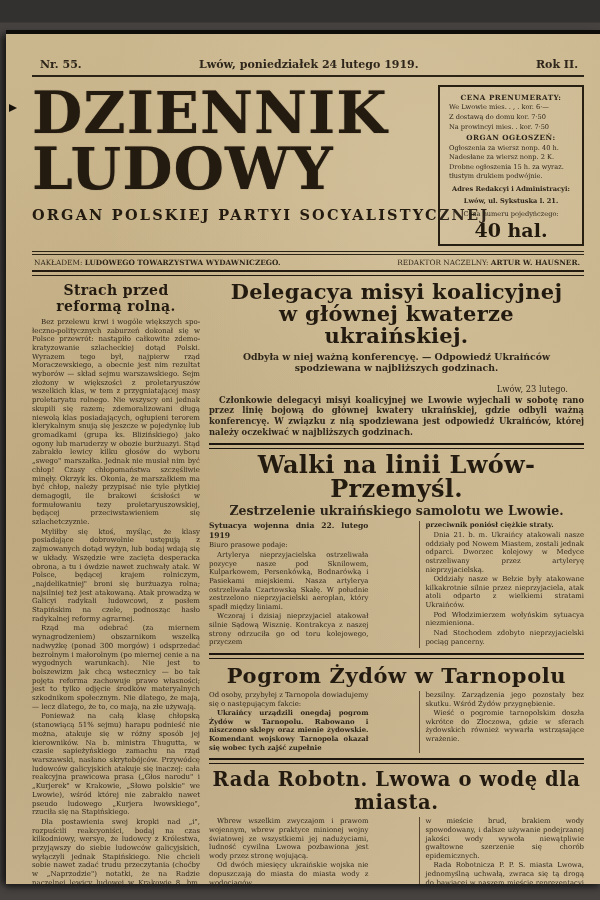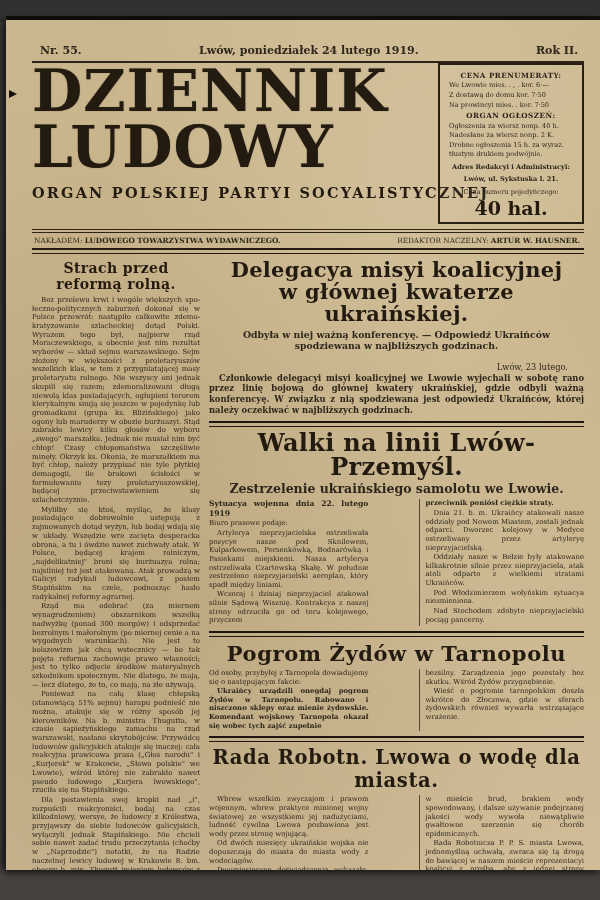--- a/index.html
+++ b/index.html
@@ -4,36 +4,36 @@
 <style>
   html,body{margin:0;padding:0;}
   body{
     width:600px;height:900px;overflow:hidden;
     background:#403e3b;
     font-family:"DejaVu Serif", serif;
   }
   .screen{position:relative;width:600px;height:900px;
     background:linear-gradient(#33312f 0px,#33312f 22px,#454240 23px,#454240 100%);}
   .paper{
-    position:absolute;left:6px;top:20px;width:594px;height:850px;
+    position:absolute;left:6px;top:34px;width:594px;height:850px;
     box-sizing:border-box;padding:24px 16px 0 26px;overflow:hidden;
     color:#2e261a;
     background:
       radial-gradient(ellipse at 70% 20%, rgba(255,250,230,.18), rgba(0,0,0,0) 55%),
       radial-gradient(ellipse at 20% 80%, rgba(90,70,40,.12), rgba(0,0,0,0) 60%),
       linear-gradient(160deg,#cbb78e 0%,#c6b187 45%,#d0bd98 100%);
     box-shadow:0 -4px 0 #0f0d0a, -5px 0 7px rgba(0,0,0,.55), 0 4px 6px rgba(0,0,0,.4);
   }
   .margin-mark{position:absolute;left:3px;top:70px;width:0;height:0;
     border-top:4px solid transparent;border-bottom:4px solid transparent;border-left:8px solid #15100a;}
   
   .header-row{display:flex;justify-content:space-between;align-items:baseline;
     font-weight:bold;font-size:11px;padding:0 6px 4px 8px;border-bottom:2px solid #2c2417;}
   
-  .mast-row{display:flex;gap:4px;}
+  .mast-row{display:flex;gap:4px;margin-top:8px;}
   .mast-left{flex:1;min-width:0;}
   .mast-line{font-weight:bold;color:#241b10;font-size:58px;line-height:56px;
     text-align:justify;text-align-last:justify;letter-spacing:1px;
     text-shadow:0 0 1px rgba(36,27,16,.55);}
   .subtitle{font-weight:bold;font-size:14.5px;letter-spacing:2.2px;margin-top:9px;color:#241b10;white-space:nowrap;}
   
   .price-box{width:146px;flex:0 0 146px;border:2px solid #271f12;padding:5px 6px 4px;box-sizing:border-box;
     font-size:6.6px;line-height:1.45;text-align:center;background:rgba(255,245,220,.06);}
   .pb-title{font-weight:bold;font-size:7.2px;letter-spacing:.5px;margin-top:1px;}
   .pb-line{text-align:left;padding-left:3px;}

